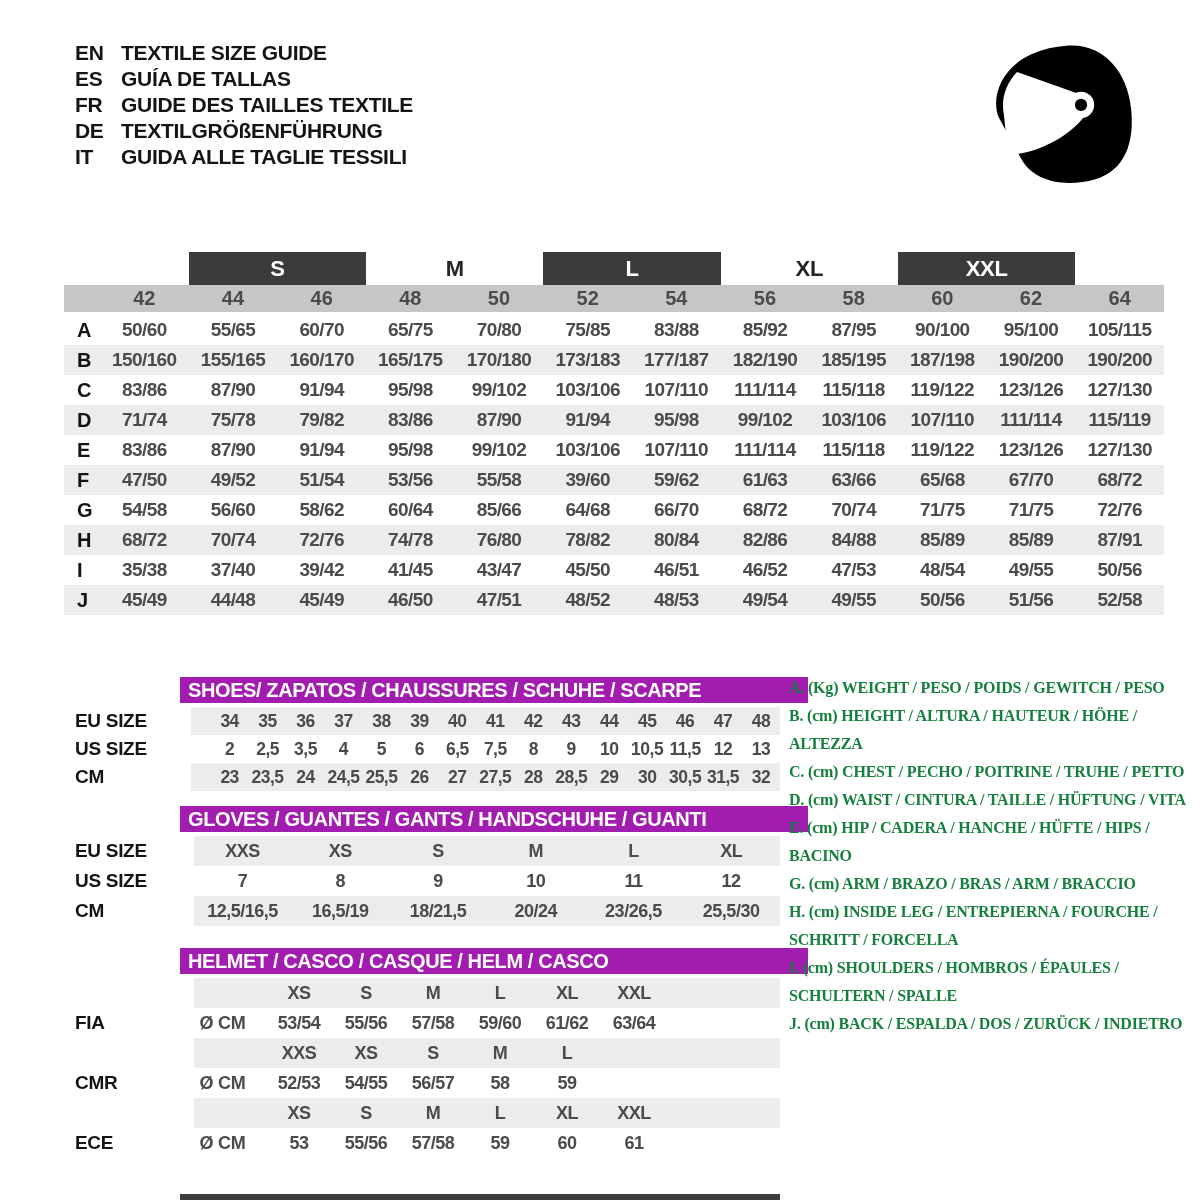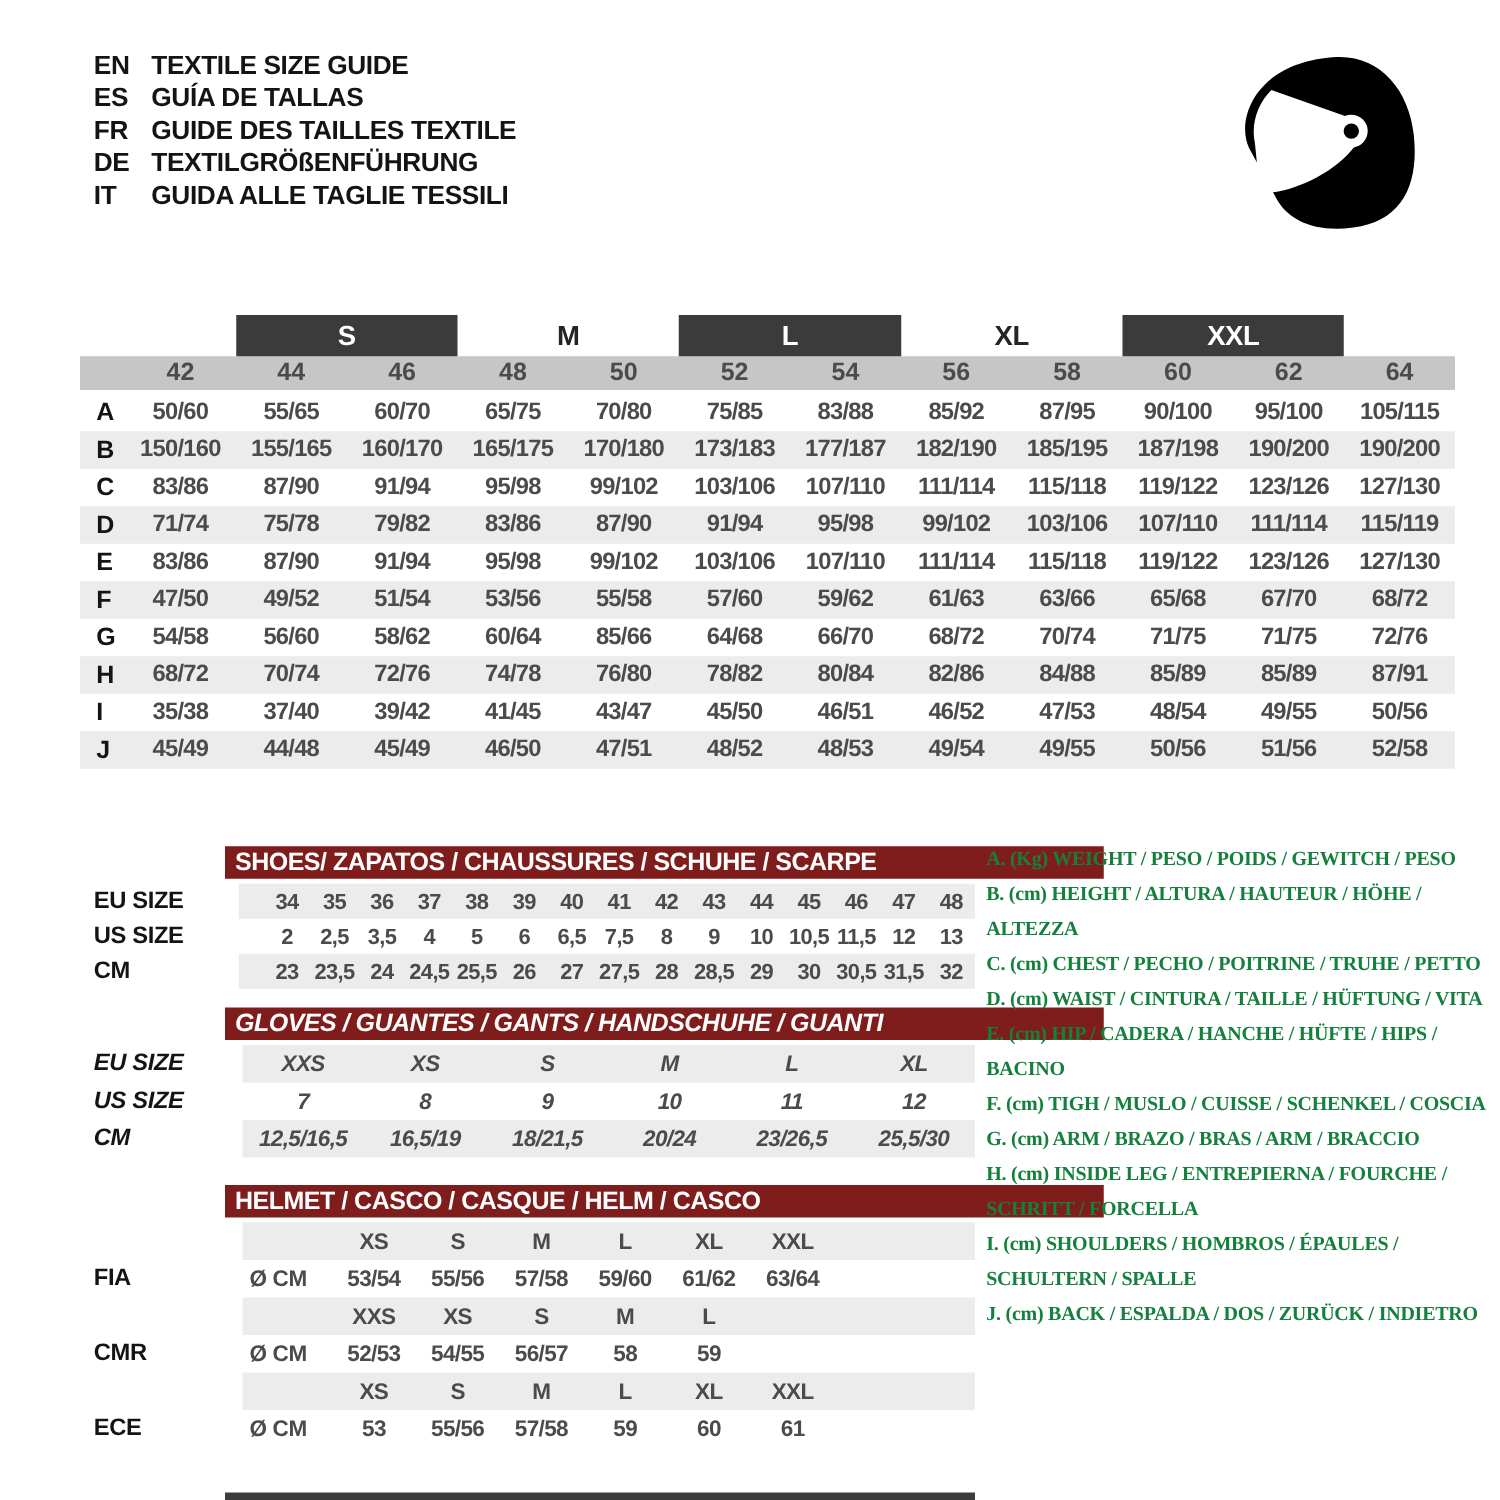--- a/index.html
+++ b/index.html
@@ -24,23 +24,23 @@
   .num-row { display:grid; grid-template-columns:36px repeat(12,1fr); height:27px; background:#c6c6c6; margin-bottom:3px; }
   .num { display:flex; align-items:center; justify-content:center; font-size:20px; color:#4b4b4b; }
   .drow { display:grid; grid-template-columns:36px repeat(12,1fr); height:30px; }
   .drow.alt { background:#ececec; }
   .rlabel { display:flex; align-items:center; padding-left:13px; font-size:20px; color:#141414; }
   .cell { display:flex; align-items:center; justify-content:center; font-size:19px; color:#4b4b4b; letter-spacing:-0.6px; }
 
   
   .section { position:absolute; left:65px; width:715px; }
   .section.shoes  { top:677px; }
-  .section.gloves { top:806px;font-style:italic; }
+  .section.gloves { top:806px; }
   .section.helmet { top:948px; }
-  .bar { margin-left:115px; width:703px; height:26px; background:#7f1d1d; color:#ffffff;
+  .bar { margin-left:115px; width:628px; height:26px; background:#a21caf; color:#ffffff;
          display:flex; align-items:center; padding-left:8px; box-sizing:border-box;
          font-size:20px; letter-spacing:-0.4px; margin-bottom:4px; }
   .srow { display:flex; height:28px;gap:16px; }
   .srow.tall { height:30px; }
   .slabel { width:115px; display:flex; align-items:center; padding-left:10px; box-sizing:border-box;
             font-size:19px; color:#141414; letter-spacing:-0.3px; }
   .sband { width:600px; display:grid; }
   .sband.c15 { grid-template-columns:repeat(15,1fr);padding-left:20px; }
   .sband.c6  { grid-template-columns:repeat(6,1fr); }
   .sband.helm { grid-template-columns:72px repeat(6,67px) 1fr; }
@@ -192,21 +192,21 @@
           <div class="cell">123/126</div>
           <div class="cell">127/130</div>
         </div>
         <div class="drow alt">
           <div class="rlabel">F</div>
           <div class="cell">47/50</div>
           <div class="cell">49/52</div>
           <div class="cell">51/54</div>
           <div class="cell">53/56</div>
           <div class="cell">55/58</div>
-          <div class="cell">57/60</div>
+          <div class="cell">39/60</div>
           <div class="cell">59/62</div>
           <div class="cell">61/63</div>
           <div class="cell">63/66</div>
           <div class="cell">65/68</div>
           <div class="cell">67/70</div>
           <div class="cell">68/72</div>
         </div>
         <div class="drow">
           <div class="rlabel">G</div>
           <div class="cell">54/58</div>
@@ -452,21 +452,20 @@
         </div>
       </div>
   </div>
 
   <div class="legend">
       <div class="legend-item">A. (Kg) WEIGHT / PESO / POIDS / GEWITCH / PESO</div>
       <div class="legend-item">B. (cm) HEIGHT / ALTURA / HAUTEUR / HÖHE / ALTEZZA</div>
       <div class="legend-item">C. (cm) CHEST / PECHO / POITRINE / TRUHE / PETTO</div>
       <div class="legend-item">D. (cm) WAIST / CINTURA / TAILLE / HÜFTUNG / VITA</div>
       <div class="legend-item">E. (cm) HIP / CADERA / HANCHE / HÜFTE / HIPS / BACINO</div>
-      <div class="legend-item">F. (cm) TIGH / MUSLO / CUISSE / SCHENKEL / COSCIA</div>
       <div class="legend-item">G. (cm) ARM / BRAZO / BRAS / ARM / BRACCIO</div>
       <div class="legend-item">H. (cm) INSIDE LEG / ENTREPIERNA / FOURCHE /
 SCHRITT / FORCELLA</div>
       <div class="legend-item">I. (cm) SHOULDERS / HOMBROS / ÉPAULES /
 SCHULTERN / SPALLE</div>
       <div class="legend-item">J. (cm) BACK / ESPALDA / DOS / ZURÜCK / INDIETRO</div>
     </div>
 
   <div class="bottom-bar"></div>
 

